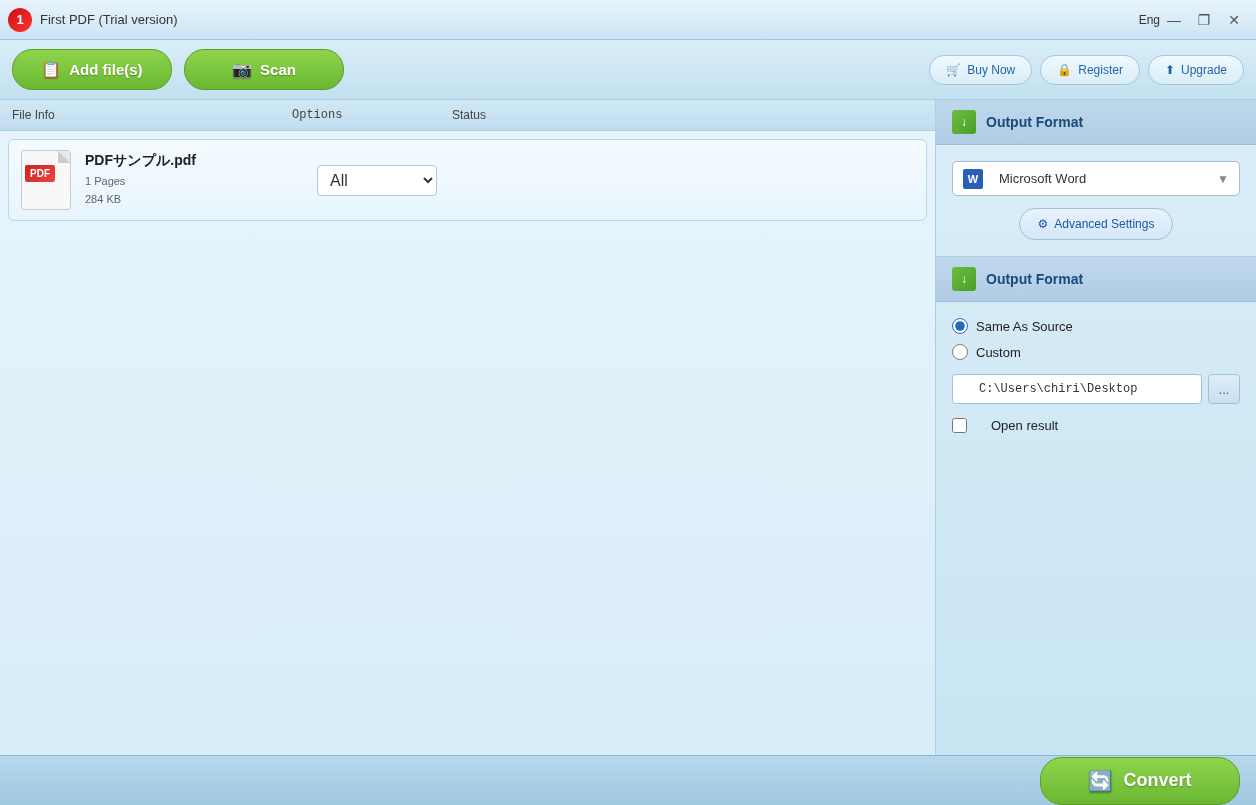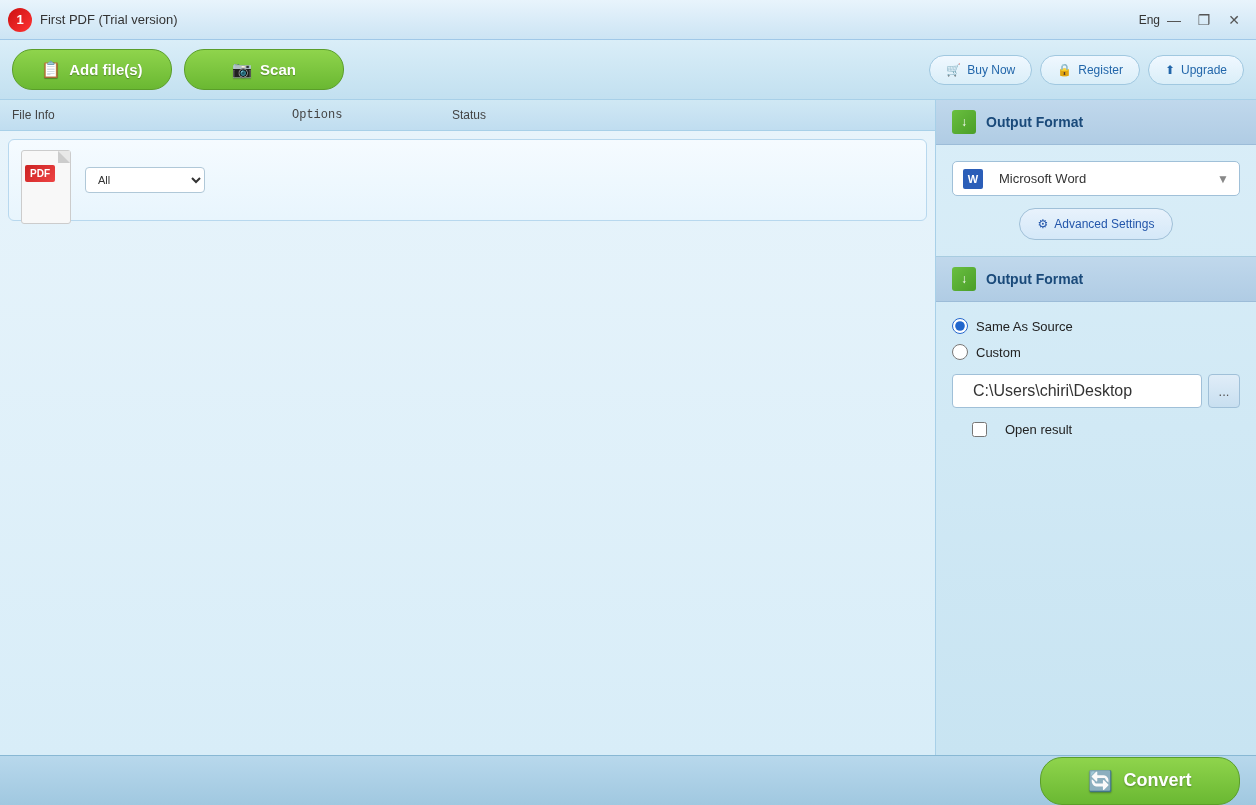--- a/index.html
+++ b/index.html
@@ -123,21 +123,21 @@
       padding: 10px 12px;
       display: flex;
       align-items: center;
       gap: 12px;
     }
     .file-icon-wrapper {
       width: 52px; height: 60px;
       position: relative;
     }
     .pdf-icon-body {
-      width: 50px; height: 74px;
+      width: 50px; height: 60px;
       background: #f8f8f8;
       border: 1px solid #ccc;
       border-radius: 3px;
       position: relative;
       overflow: visible;
     }
     .pdf-icon-red-badge {
       position: absolute;
       top: 8px; left: 2px;
       background: linear-gradient(135deg, #cc2222, #ee4444);
@@ -170,21 +170,21 @@
     }
     .file-options {
       flex: 0 0 140px;
     }
     .pages-select {
       width: 120px;
       padding: 5px 8px;
       border: 1px solid #b0c8d8;
       border-radius: 4px;
       background: white;
-      font-size: 11px;
+      font-size: 16px;
       color: #333;
     }
     .file-output {
       flex: 1;
       display: flex; align-items: center; gap: 10px;
     }
     .output-link {
       color: #2266cc;
       text-decoration: underline;
       font-size: 13px;
@@ -274,45 +274,45 @@
       accent-color: #2266cc;
       cursor: pointer;
     }
     .path-row {
       display: flex;
       gap: 6px;
       margin-bottom: 14px;
     }
     .path-input {
       flex: 1;
-      padding: 7px 20px;
+      padding: 7px 26px;
       border: 1px solid #a0c0d8;
       border-radius: 4px;
-      font-size: 16px;
+      font-size: 12px;
       background: white;
       color: #333;
+      font-family: Liberation Mono, monospace;
     }
     .browse-btn {
       width: 32px;
       background: linear-gradient(180deg, #e0edf8 0%, #c8dff0 100%);
       border: 1px solid #a0c0d8;
       border-radius: 4px;
       font-size: 13px;
       color: #555;
       cursor: pointer;
       display: flex; align-items: center; justify-content: center;
     }
     .checkbox-item {
       display: flex;
       align-items: flex-end;
-      gap: 18px;
+      gap: 24px;
       font-size: 13px;
       color: #222;
       cursor: pointer;
-      margin-left: 20px;
     }
     .checkbox-input {
       width: 15px; height: 15px;
       cursor: pointer;
     }
 
     
     #bottom-bar {
       height: 50px;
       background: linear-gradient(180deg, #b8d8ec 0%, #a0c8e0 100%);
@@ -433,20 +433,25 @@
     <div id="file-list">
       <div class="file-item">
 
         <div class="file-icon-wrapper">
           <div class="pdf-icon-body">
             <div class="pdf-icon-page-fold"></div>
             <div class="pdf-icon-red-badge" style="top:14px;left:3px;padding:3px 5px;font-size:10px;">PDF</div>
           </div>
         </div>
 
+        <div class="file-info">
+          <div class="file-name">PDFサンプル.pdf</div>
+          <div class="file-meta">1 Pages</div>
+          <div class="file-meta">284 KB</div>
+        </div>
 
         <div class="file-options">
           <select class="pages-select">
             <option>All</option>
             <option>Custom</option>
           </select>
         </div>
 
       </div>
     </div>

